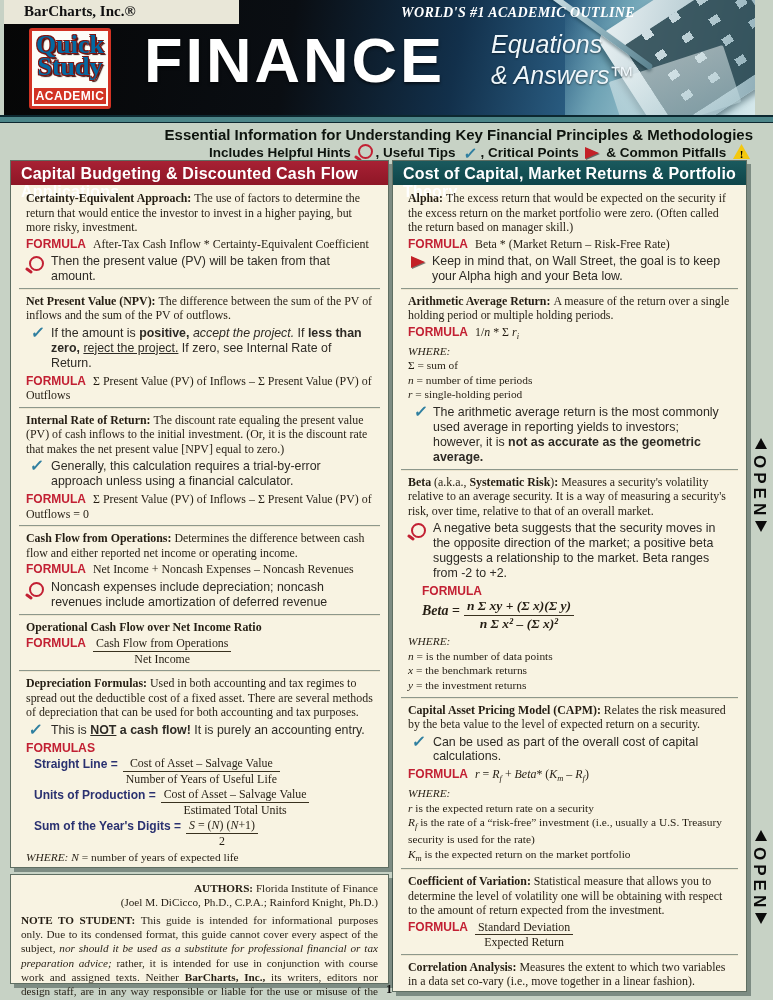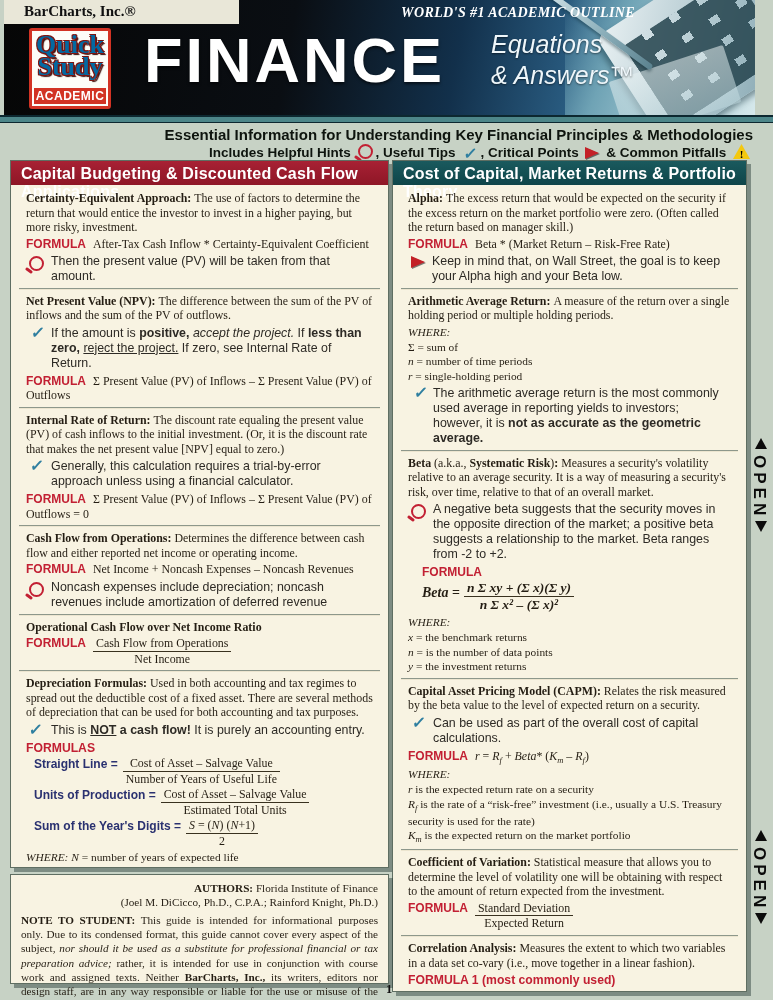--- a/index.html
+++ b/index.html
@@ -187,20 +187,21 @@
           <div class="def"><span class="term">Alpha: </span><span class="dtext">The excess return that would be expected on the security if the excess return on the market portfolio were zero. (Often called the return based on manager skill.)</span></div>
           <div class="frow"><span class="flabel">FORMULA</span><span class="ftext">Beta * (Market Return – Risk-Free Rate)</span></div>
           <div class="tip">
             <span class="ic ic-flag"></span>
             <span class="tiptext">Keep in mind that, on Wall Street, the goal is to keep your Alpha high and your Beta low.</span>
           </div>
         </div>
         <div class="sep"></div>
         <div class="section">
           <div class="def"><span class="term">Arithmetic Average Return: </span><span class="dtext">A measure of the return over a single holding period or multiple holding periods.</span></div>
+          <div class="frow"><span class="flabel">FORMULA</span><span class="ftext">1/<i>n</i> * Σ <i>r<sub>i</sub></i></span></div>
           <div class="where">
             <div class="wline"><i>WHERE:</i></div>
             <div class="wline">Σ = sum of</div>
             <div class="wline"><i>n</i> = number of time periods</div>
             <div class="wline"><i>r</i> = single-holding period</div>
           </div>
           <div class="tip">
             <span class="ic ic-check">✓</span>
             <span class="tiptext">The arithmetic average return is the most commonly used average in reporting yields to investors; however, it is <b>not as accurate as the geometric average.</b></span>
           </div>
@@ -208,22 +209,22 @@
         <div class="sep"></div>
         <div class="section">
           <div class="def"><span class="term">Beta <span style="font-weight:normal">(a.k.a.,</span> Systematic Risk<span style="font-weight:normal">)</span>: </span><span class="dtext">Measures a security's volatility relative to an average security. It is a way of measuring a security's risk, over time, relative to that of an overall market.</span></div>
           <div class="tip">
             <span class="ic ic-mag"></span>
             <span class="tiptext">A negative beta suggests that the security moves in the opposite direction of the market; a positive beta suggests a relationship to the market. Beta ranges from -2 to +2.</span>
           </div>
           <div class="frow big"><span class="flabel blk">FORMULA</span><span class="lhs"><b><i>Beta</i></b> =</span><span class="frac"><span class="fnum"><i>n</i> Σ <i>xy</i> + (Σ <i>x</i>)(Σ <i>y</i>)</span><span class="fden"><i>n</i> Σ <i>x</i>² – (Σ <i>x</i>)²</span></span></div>
           <div class="where">
             <div class="wline"><i>WHERE:</i></div>
+            <div class="wline"><i>n</i> = is the number of data points</div>
             <div class="wline"><i>x</i> = the benchmark returns</div>
-            <div class="wline"><i>n</i> = is the number of data points</div>
             <div class="wline"><i>y</i> = the investment returns</div>
           </div>
         </div>
         <div class="sep"></div>
         <div class="section">
           <div class="def"><span class="term">Capital Asset Pricing Model (CAPM): </span><span class="dtext">Relates the risk measured by the beta value to the level of expected return on a security.</span></div>
           <div class="tip">
             <span class="ic ic-check">✓</span>
             <span class="tiptext">Can be used as part of the overall cost of capital calculations.</span>
           </div>

